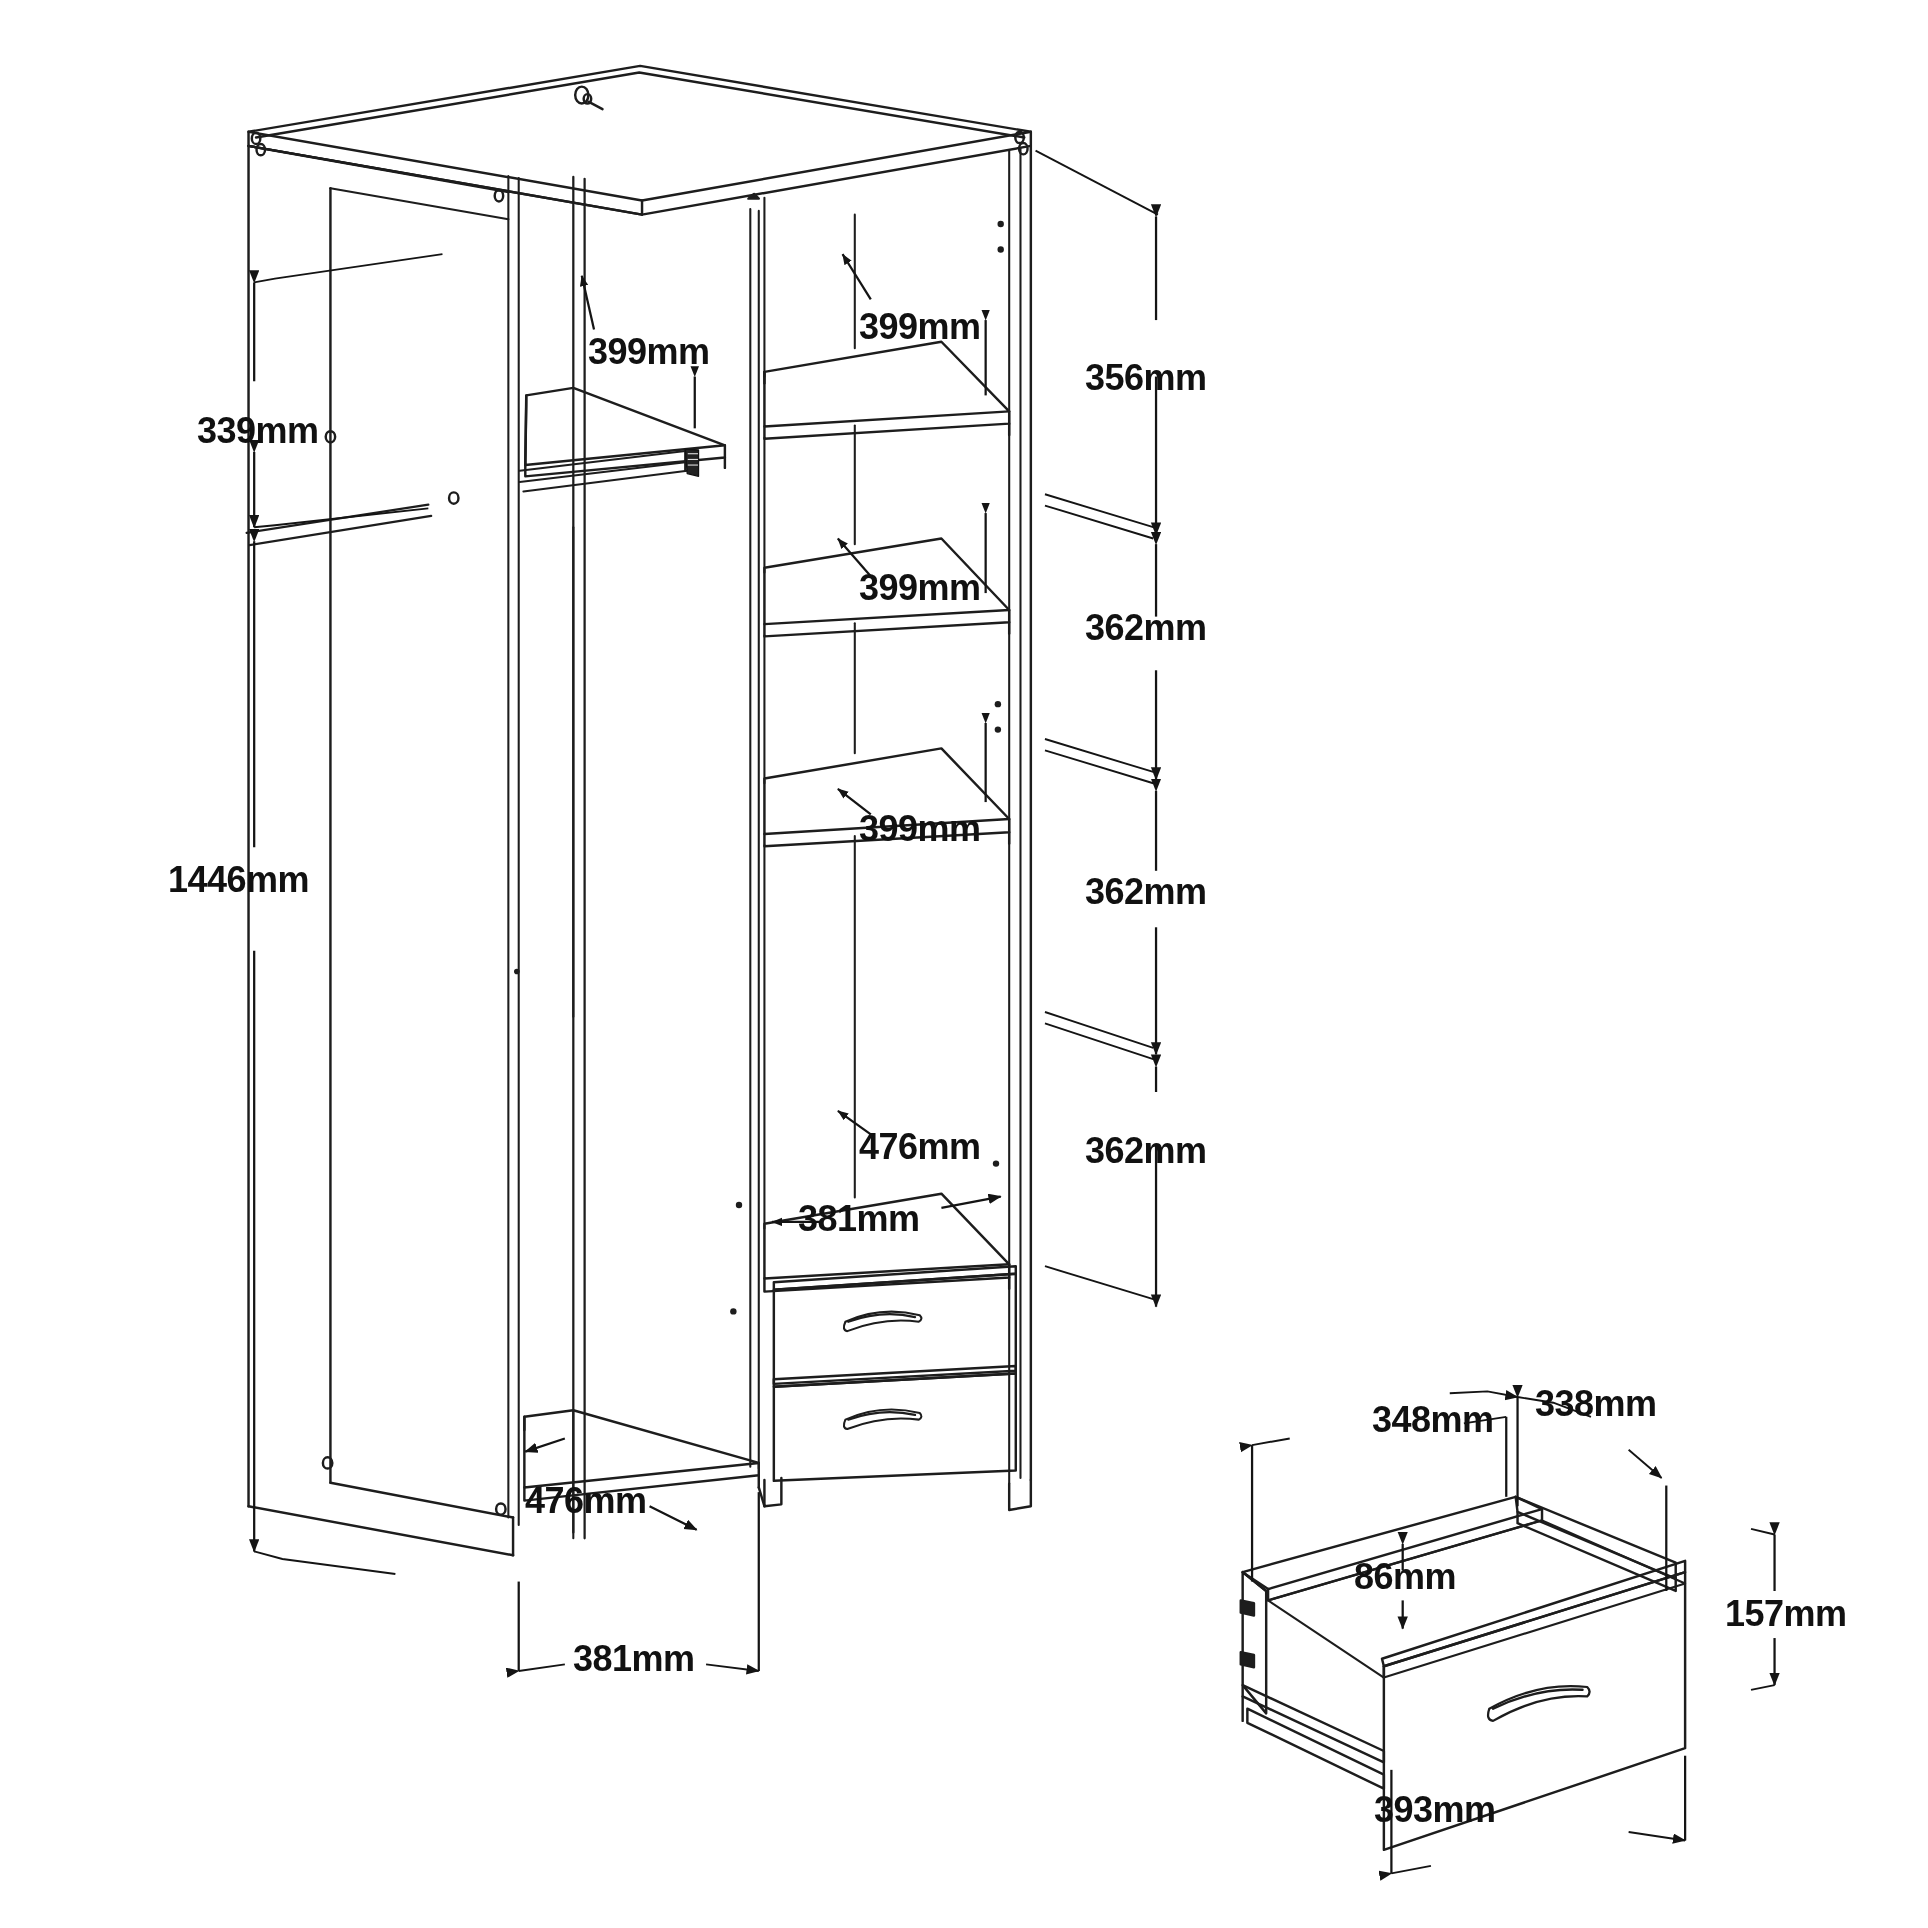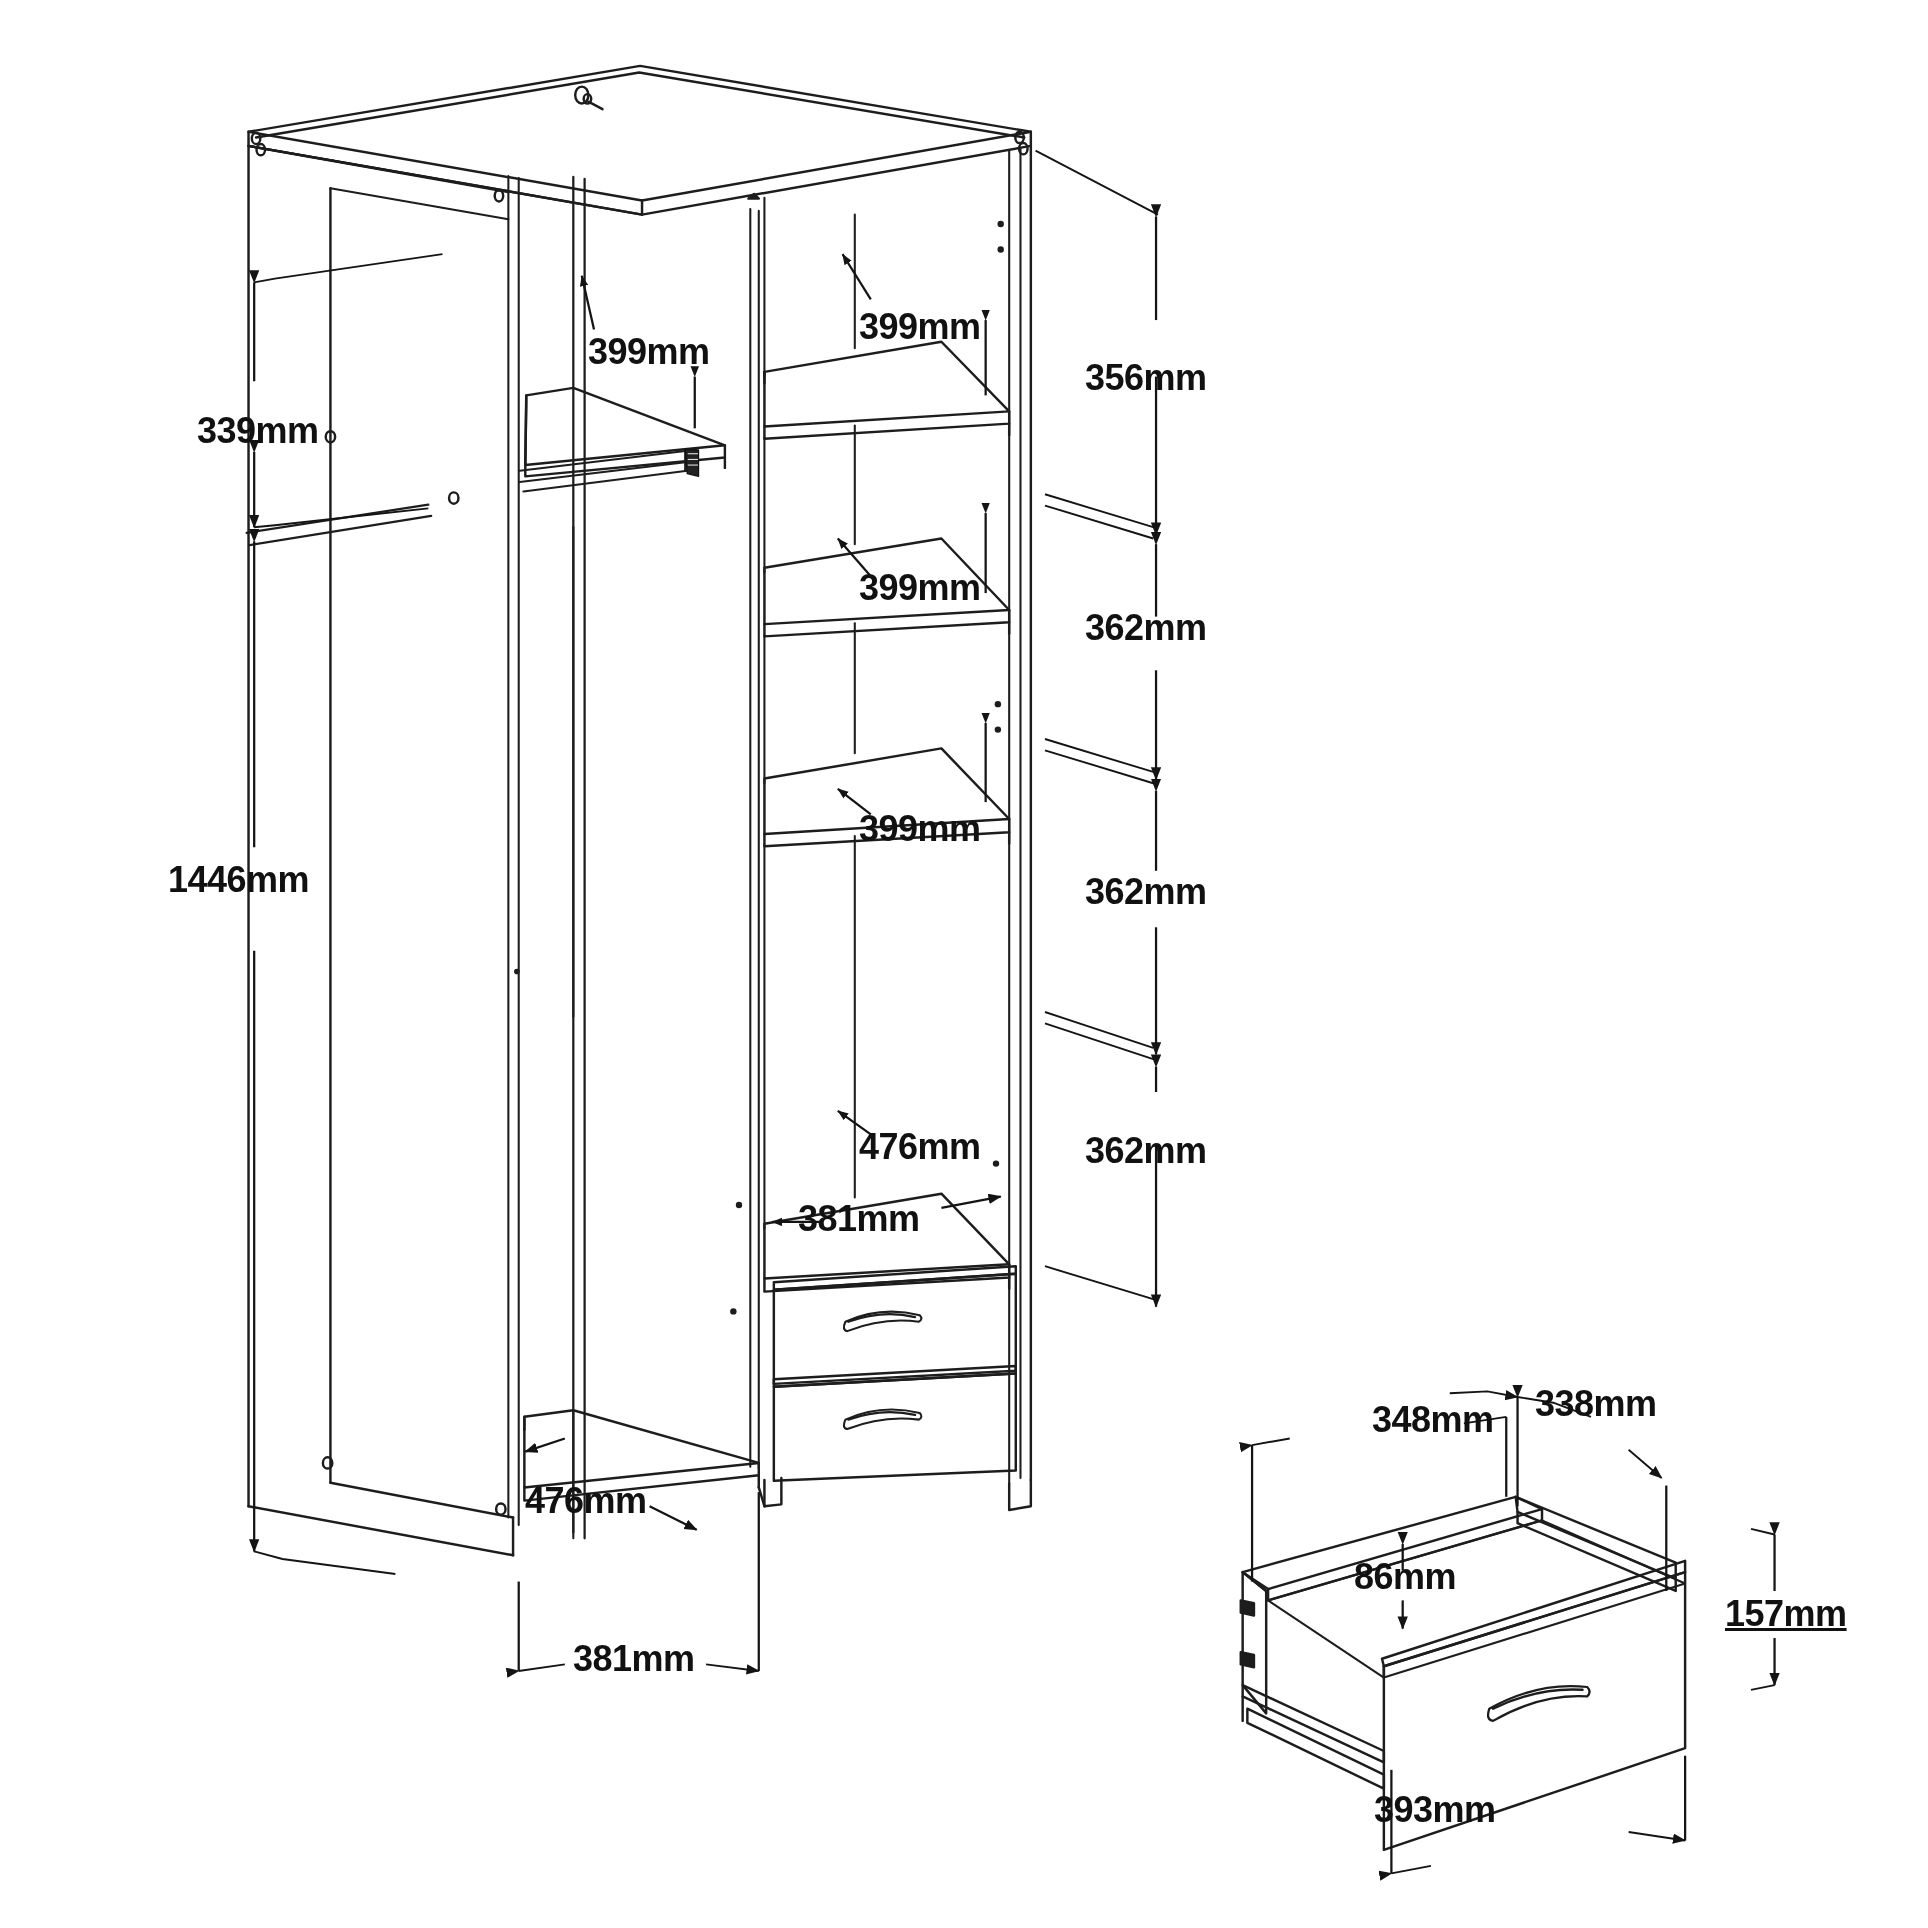--- a/index.html
+++ b/index.html
@@ -363,18 +363,18 @@
 <span class="dimtext s38" style="left:525px;top:1480px;">476mm</span>
 
 <span class="dimtext s38" style="left:573px;top:1638px;">381mm</span>
 
 <span class="dimtext s38" style="left:1372px;top:1399px;">348mm</span>
 
 <span class="dimtext s38" style="left:1535px;top:1383px;">338mm</span>
 
 <span class="dimtext s38" style="left:1354px;top:1556px;text-align:center;">86mm</span>
 
-<span class="dimtext s38" style="left:1725px;top:1593px;text-decoration:underline;">157mm</span>
+<span class="dimtext s38" style="left:1725px;top:1593px;">157mm</span>
 
 <span class="dimtext s38" style="left:1374px;top:1789px;">393mm</span>
 
 </div>
 
 
 </body></html>

